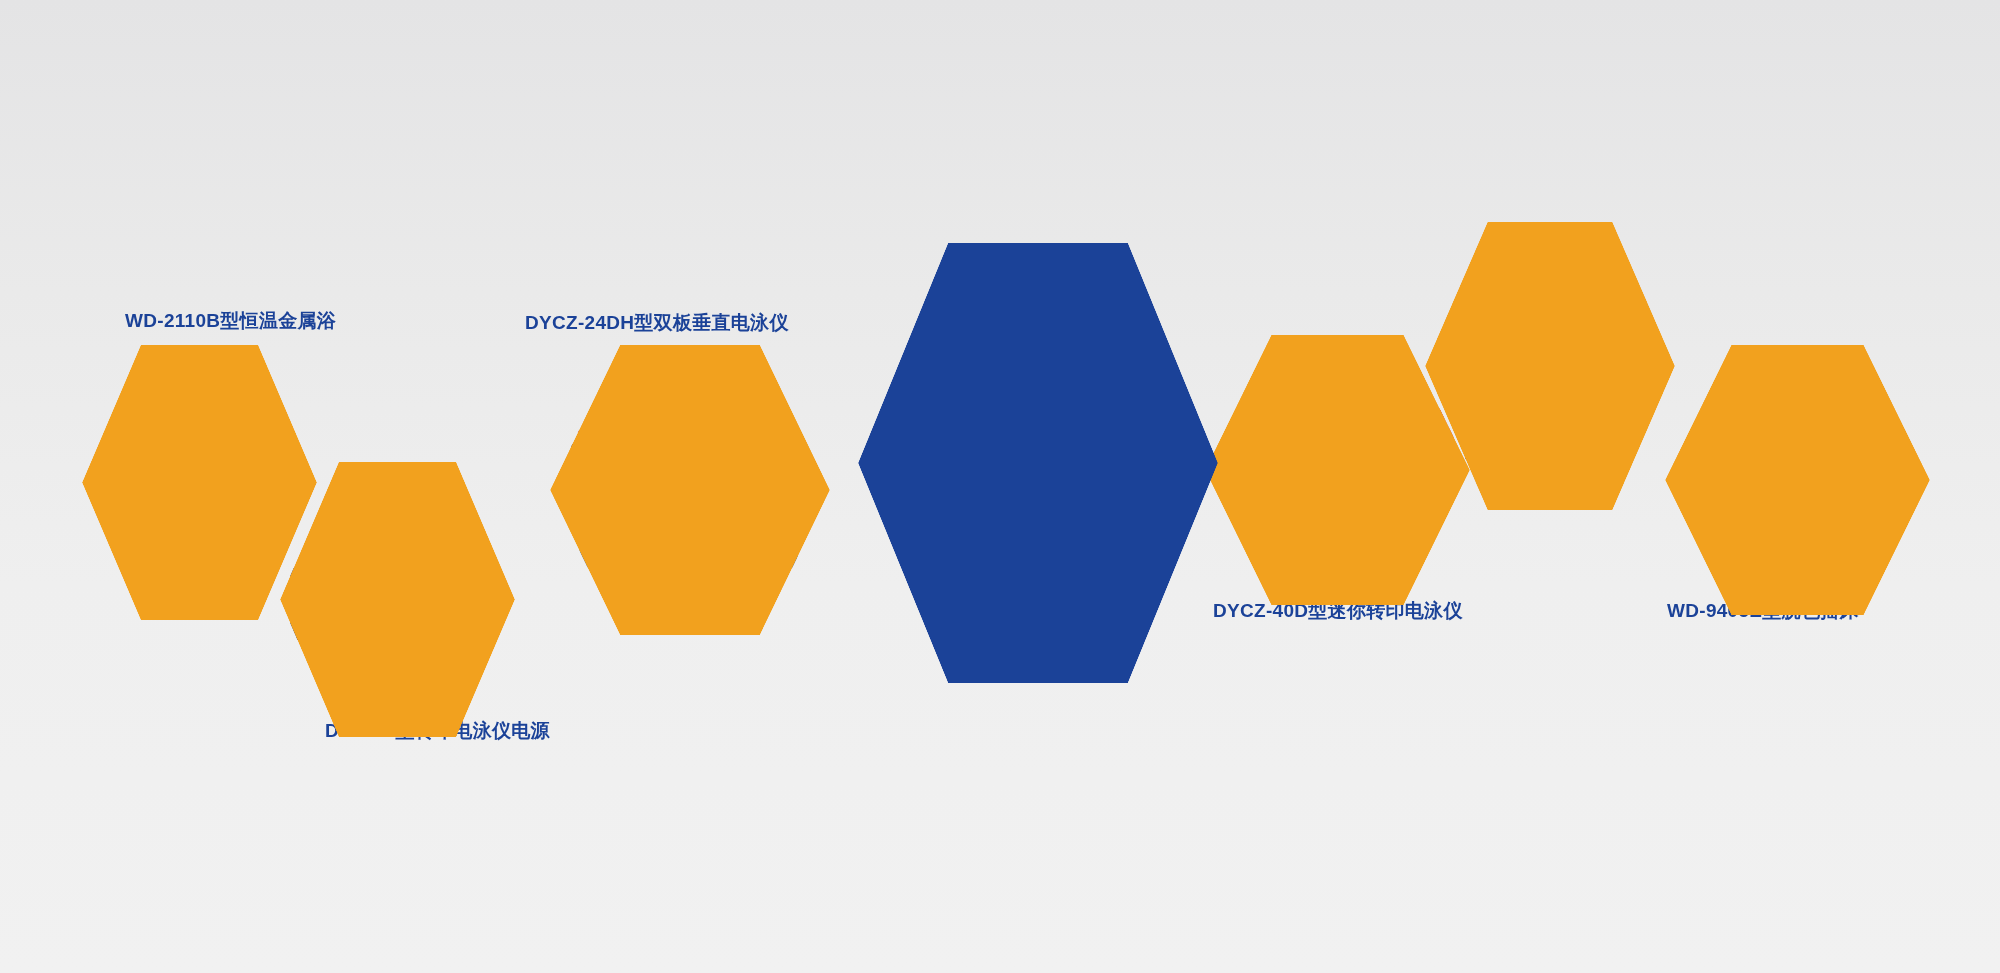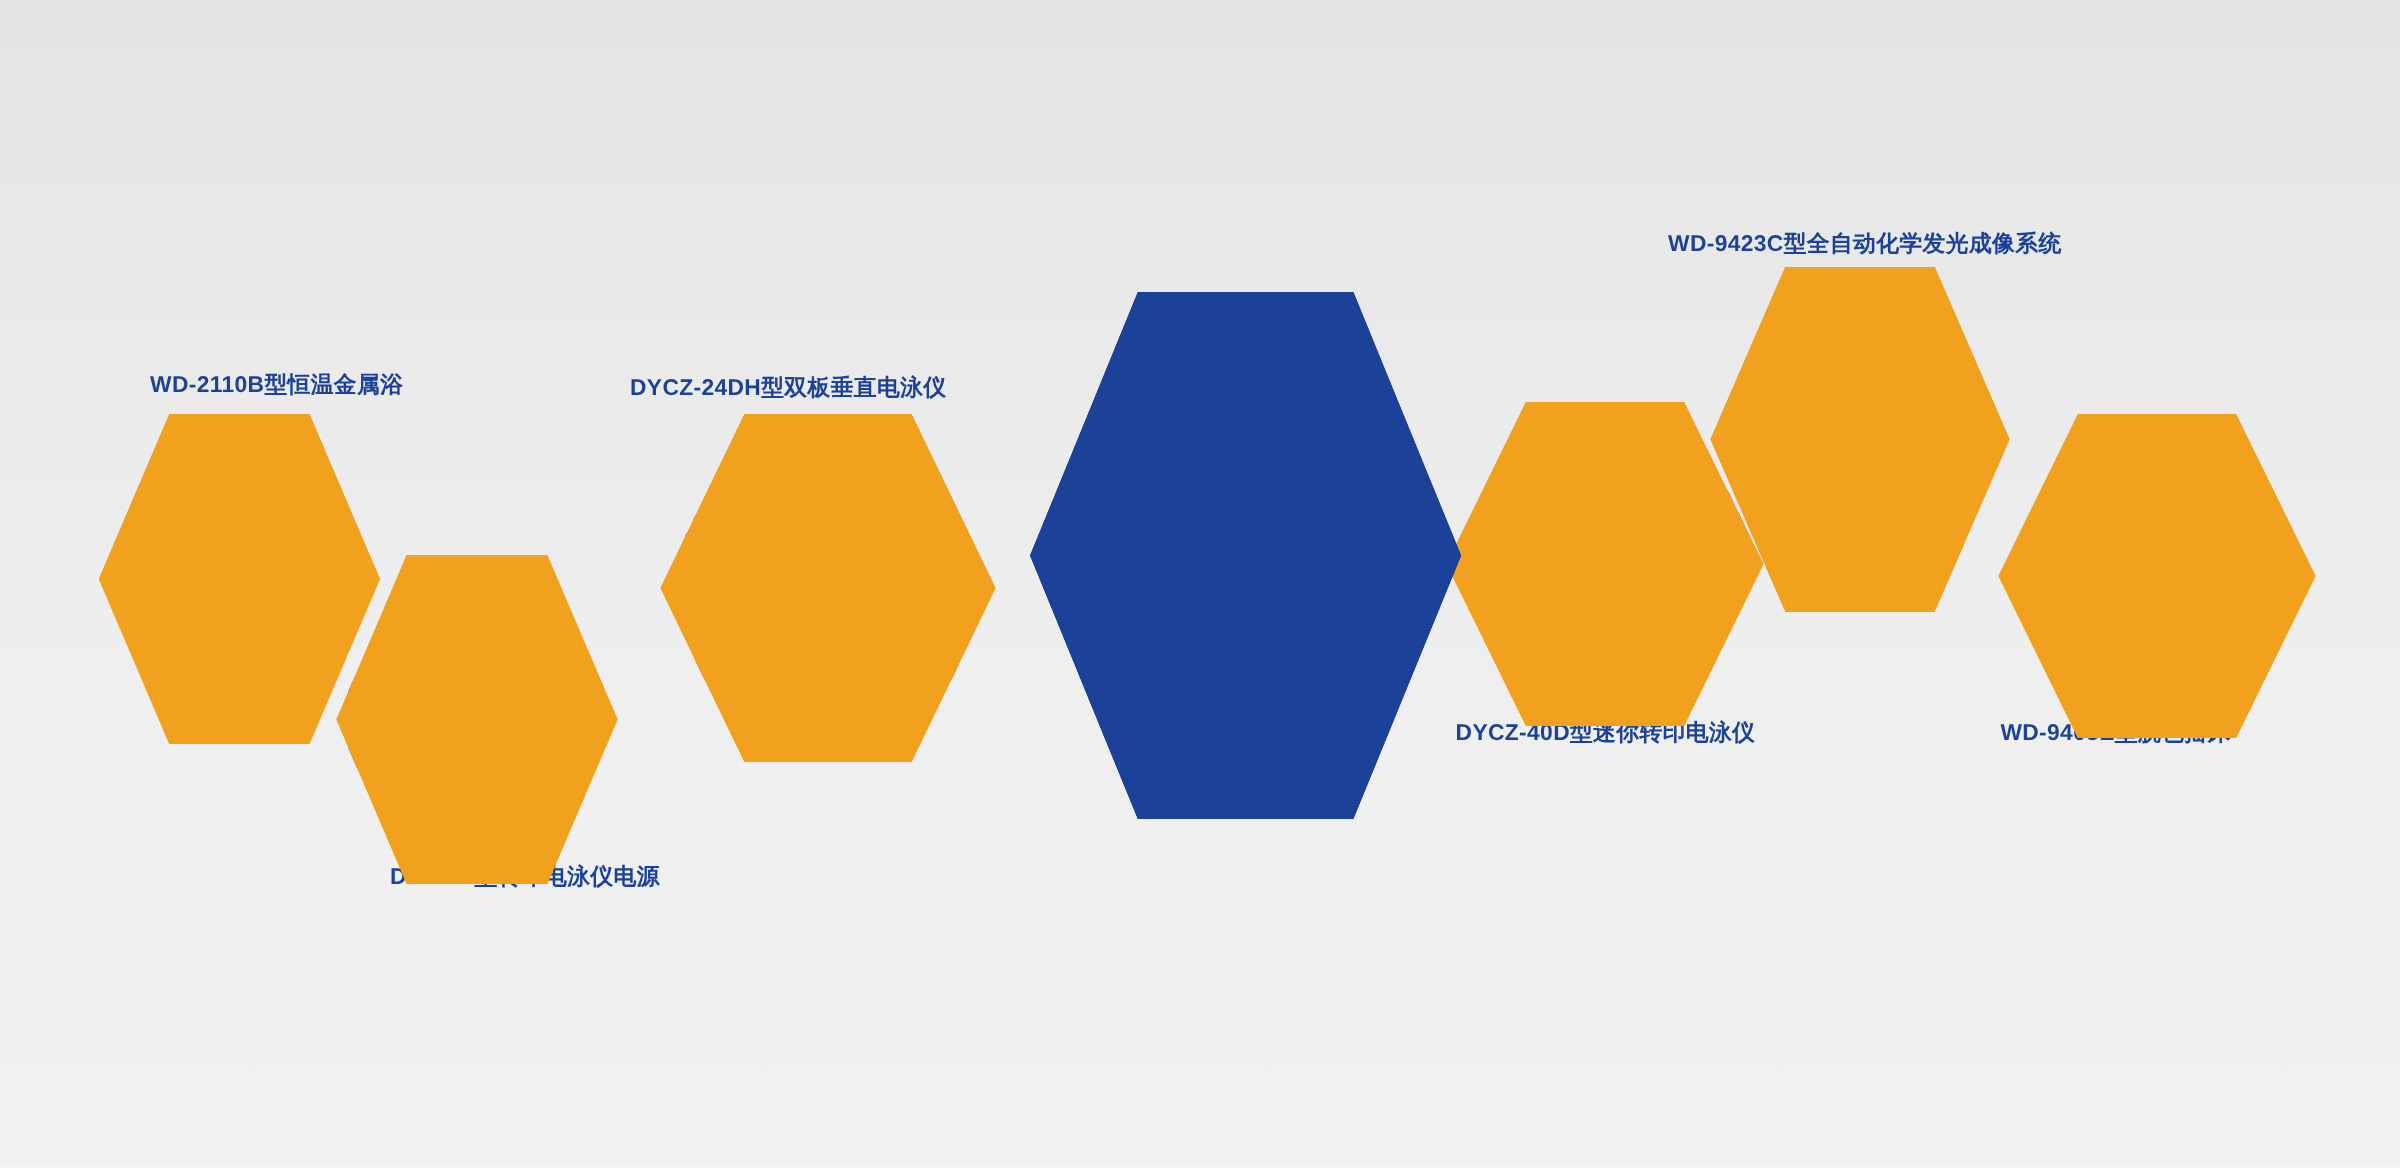--- a/index.html
+++ b/index.html
@@ -176,21 +176,20 @@
 </style>
 </head>
 <body>
 
 <div class="stage">
 
   <div class="label" style="left:125px;top:308px;">WD-2110B型恒温金属浴</div>
   <div class="label" style="left:325px;top:718px;">DYY-7C型转印电泳仪电源</div>
   <div class="label" style="left:525px;top:310px;">DYCZ-24DH型双板垂直电泳仪</div>
   <div class="label" style="left:1213px;top:598px;">DYCZ-40D型迷你转印电泳仪</div>
-  <div class="label" style="left:1390px;top:190px;">WD-9423C型全自动化学发光成像系统</div>
   <div class="label" style="left:1667px;top:598px;">WD-9405E型脱色摇床</div>
 
   <div class="hex" style="left:82px;top:345px;width:235px;height:275px;">
     <div class="hex-inner">
       <div class="art" style="left:0;top:0;width:235px;height:275px;">
         <div class="sh" style="left:42px;top:230px;width:150px;height:26px;"></div>
         <div class="mb-lid"></div>
         <div class="mb-lidglare"></div>
         <div class="mb-hinge" style="left:74px;"></div>
         <div class="mb-hinge" style="left:132px;"></div>

